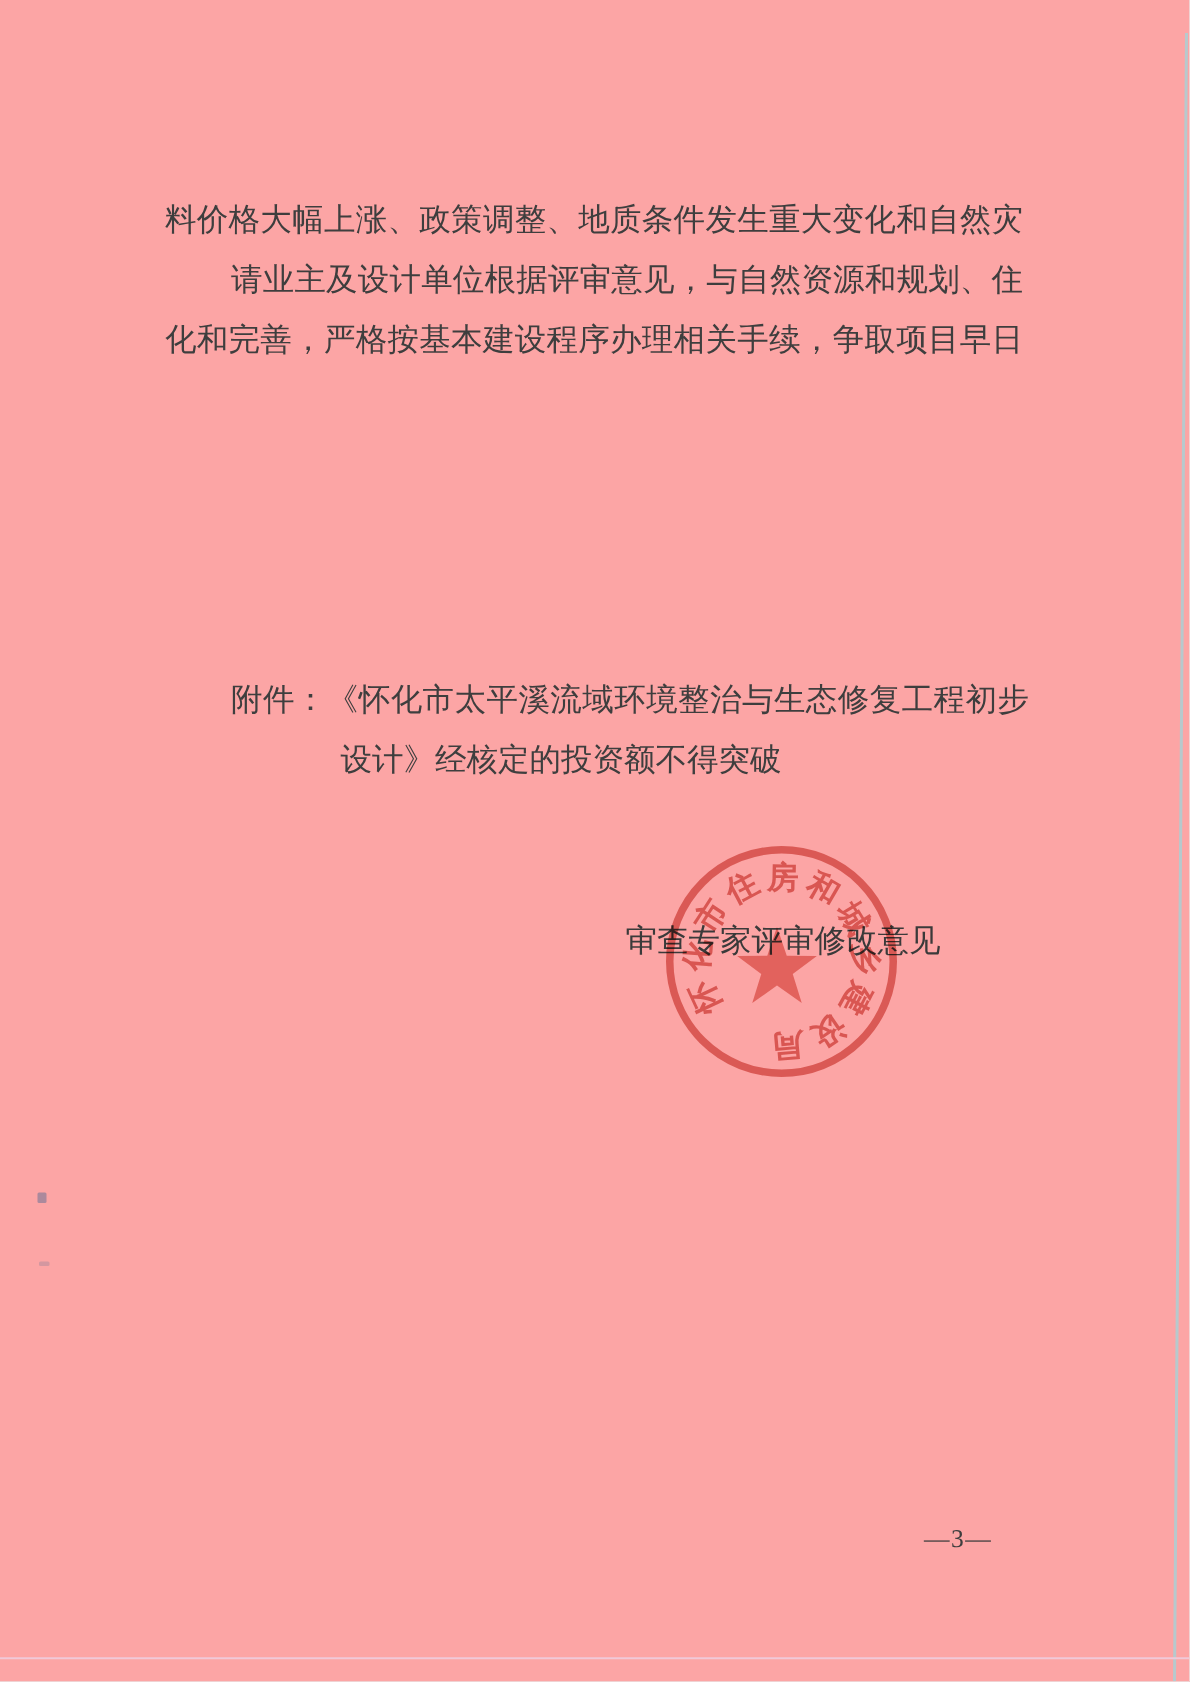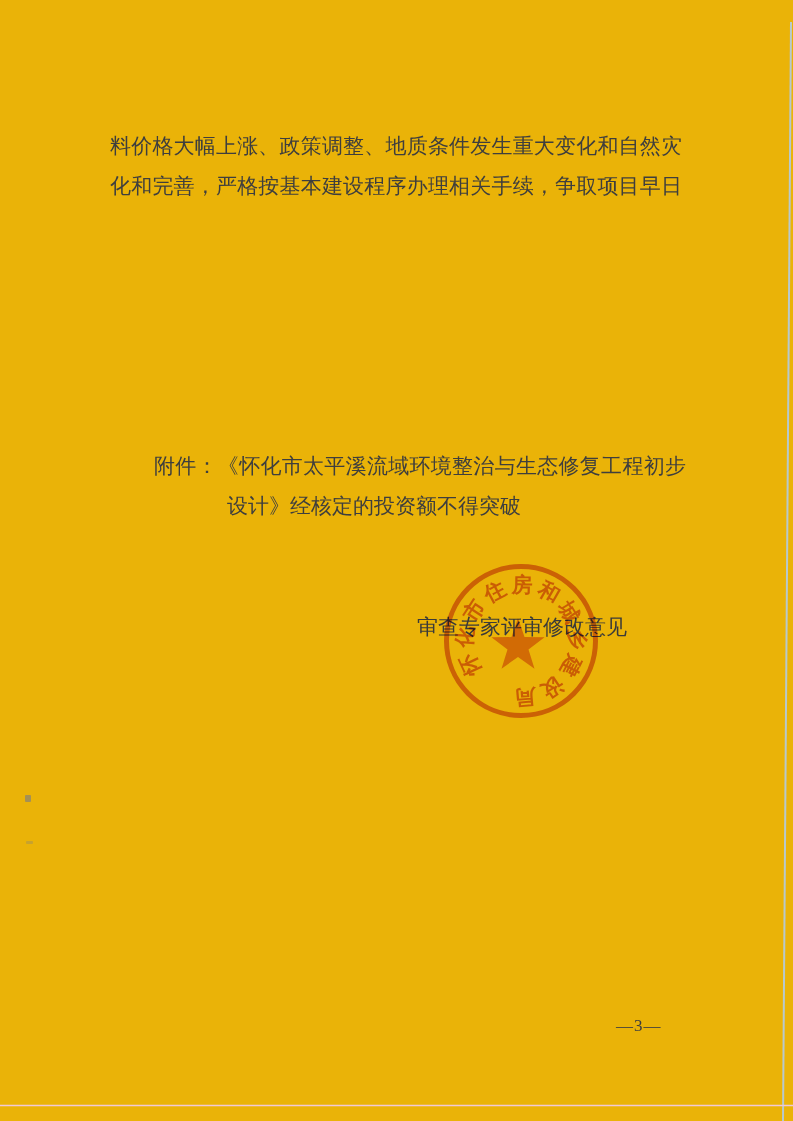--- a/index.html
+++ b/index.html
@@ -4,21 +4,21 @@
 <style>
   * { margin: 0; padding: 0; box-sizing: border-box; }
   html, body { background: #e8e8e8; }
   body { font-family: "Liberation Serif", "DejaVu Serif", serif; }
 
   .page {
     position: relative;
     width: 793px;
     height: 1121px;
     margin: 0 auto;
-    background: #eab308;
+    background: #fca5a5;
     overflow: hidden;
     color: #3f3f3f;
     padding-left: 28px;
   }
 
   
   .doc-text {
     position: absolute;
     left: 110px;
     width: 572px;
@@ -119,20 +119,21 @@
   .speck-1 { left: 25px; top: 795px; width: 6px; height: 7px; border-radius: 1px; }
   .speck-2 { left: 26px; top: 841px; width: 7px; height: 3px; border-radius: 1px; opacity: .5; }
 </style>
 </head>
 <body>
 
 <div class="page">
 
   <div class="doc-text" id="para-block">
     <div class="doc-line just">料价格大幅上涨、政策调整、地质条件发生重大变化和自然灾</div>
+    <div class="doc-line just indent2">请业主及设计单位根据评审意见，与自然资源和规划、住</div>
     <div class="doc-line just">化和完善，严格按基本建设程序办理相关手续，争取项目早日</div>
   </div>
 
   <div id="attachment-block">
     <div class="doc-line just">附件：《怀化市太平溪流域环境整治与生态修复工程初步</div>
     <div class="doc-line line2">设计》经核定的投资额不得突破</div>
   </div>
 
   <div class="sig-issuer">审查专家评审修改意见</div>
 

